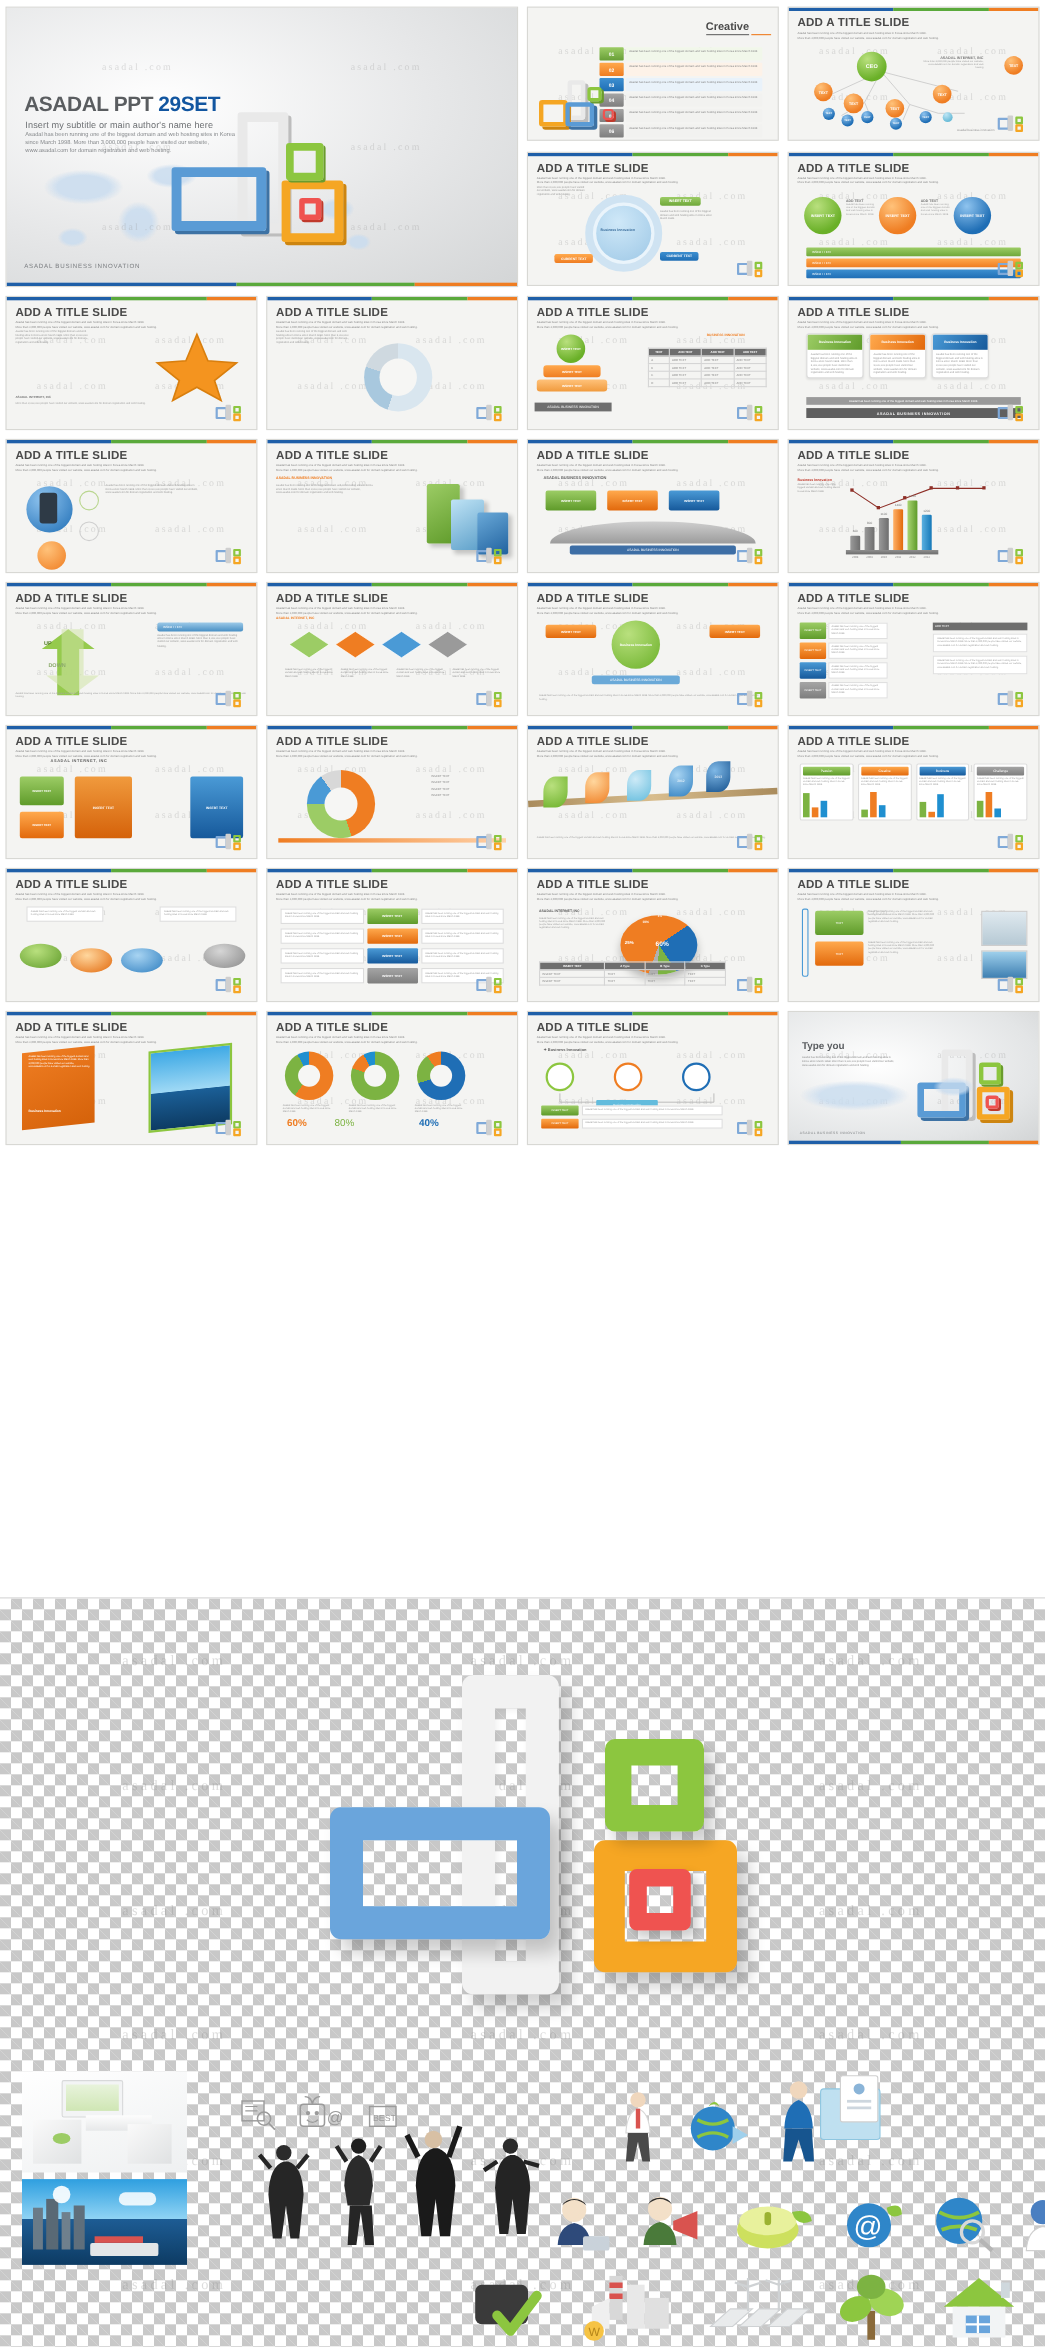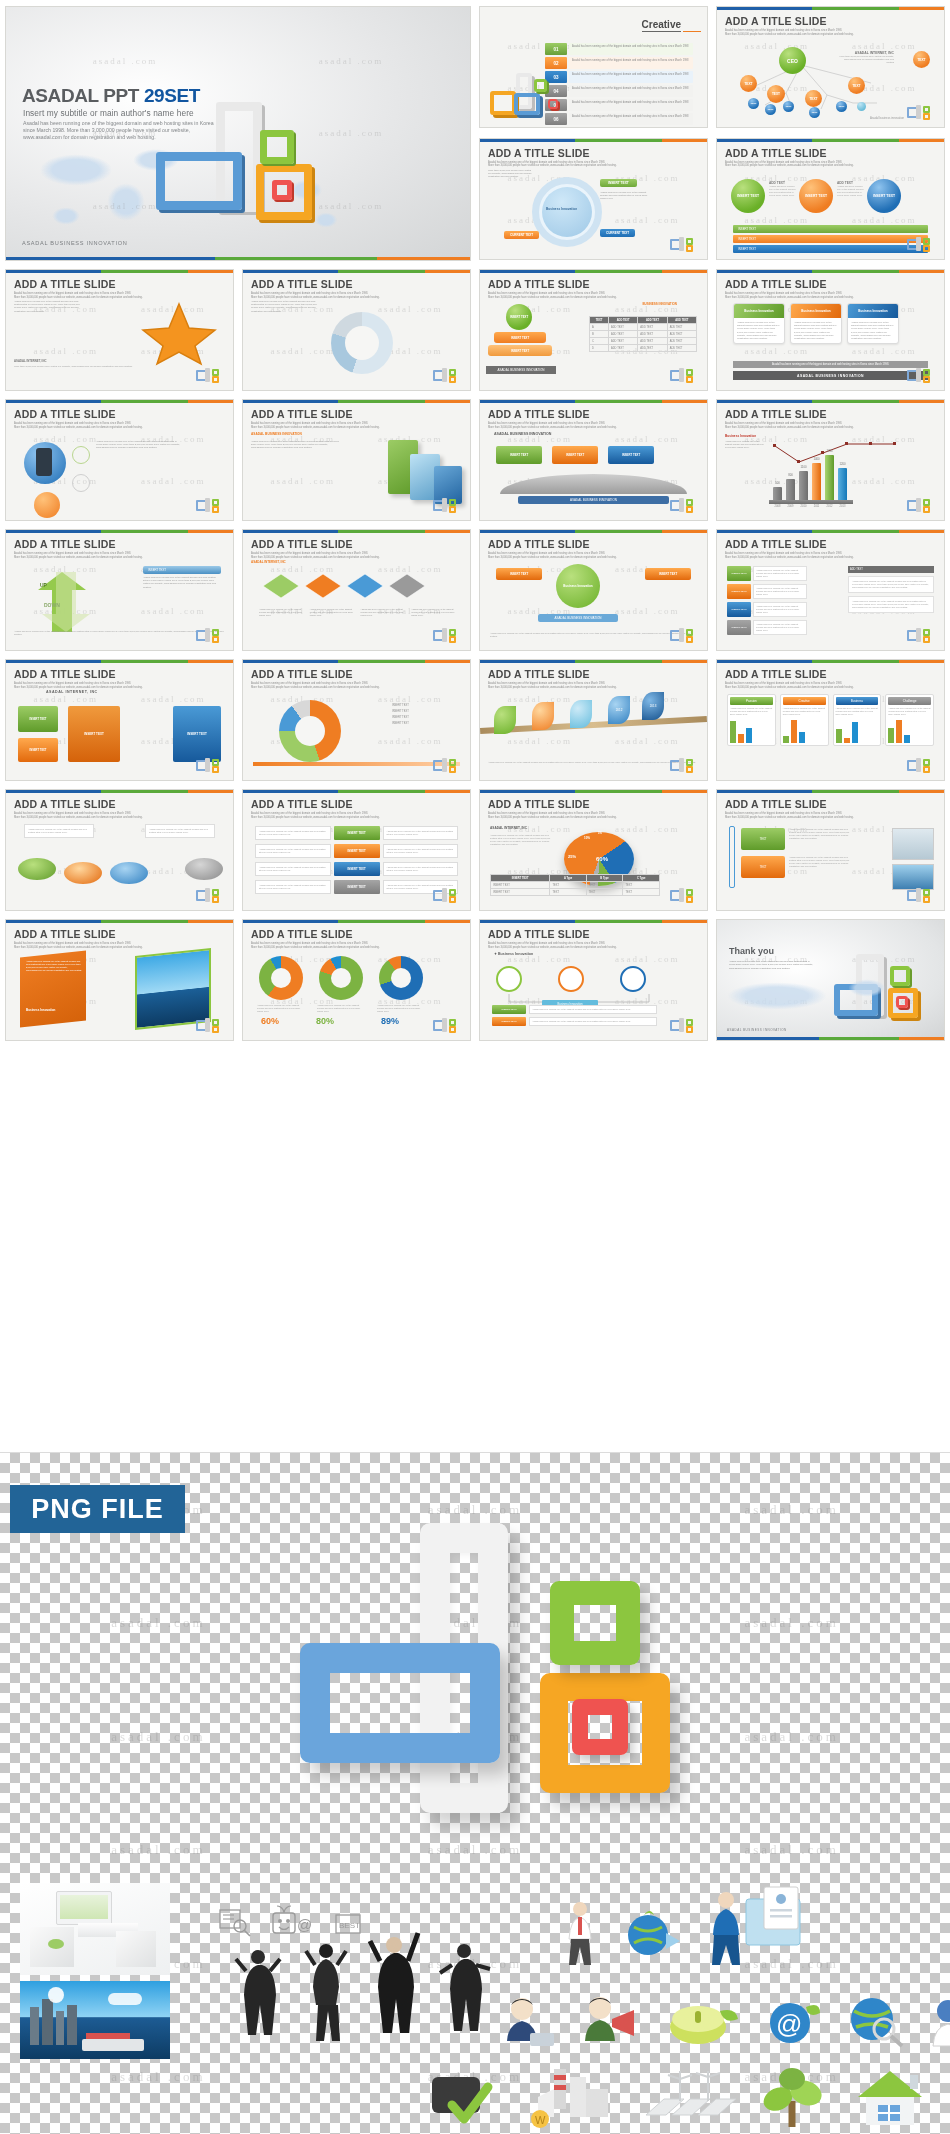--- a/index.html
+++ b/index.html
@@ -1233,26 +1233,26 @@
       </div>
 
     <div style="position:absolute;left:16px;top:36px;width:44px;height:44px;border-radius:50%;background:conic-gradient(#ef7d22 0 60%,#7cb342 60% 92%,#1f8fd0 92% 100%);"></div>
     <div style="position:absolute;left:28px;top:48px;width:20px;height:20px;border-radius:50%;background:#f6f6f4;"></div>
     <div style="position:absolute;left:14px;top:84px;width:48px;font-size:2.2px;line-height:3px;color:#a3a3a3;">Asadal has been running one of the biggest domain and web hosting sites in Korea since March 1998.</div>
     <div style="position:absolute;left:18px;bottom:14px;font-size:9px;font-weight:bold;color:#ef7d22;">60%</div>
 
     <div style="position:absolute;left:76px;top:36px;width:44px;height:44px;border-radius:50%;background:conic-gradient(#7cb342 0 80%,#ef7d22 80% 92%,#1f8fd0 92% 100%);"></div>
     <div style="position:absolute;left:88px;top:48px;width:20px;height:20px;border-radius:50%;background:#f6f6f4;"></div>
     <div style="position:absolute;left:74px;top:84px;width:48px;font-size:2.2px;line-height:3px;color:#a3a3a3;">Asadal has been running one of the biggest domain and web hosting sites in Korea since March 1998.</div>
-    <div style="position:absolute;left:73px;bottom:14px;font-size:9px;font-weight:bold;color:#7cb342;">80%</div>
+    <div style="position:absolute;left:61px;bottom:14px;font-size:9px;font-weight:normal;color:#7cb342;">80%</div>
 
     <div style="position:absolute;left:136px;top:36px;width:44px;height:44px;border-radius:50%;background:conic-gradient(#1f6eb5 0 70%,#7cb342 70% 90%,#ef7d22 90% 100%);"></div>
     <div style="position:absolute;left:148px;top:48px;width:20px;height:20px;border-radius:50%;background:#f6f6f4;"></div>
     <div style="position:absolute;left:134px;top:84px;width:48px;font-size:2.2px;line-height:3px;color:#a3a3a3;">Asadal has been running one of the biggest domain and web hosting sites in Korea since March 1998.</div>
-    <div style="position:absolute;left:138px;bottom:14px;font-size:9px;font-weight:bold;color:#1f6eb5;">89%</div>
+    <div style="position:absolute;left:138px;bottom:14px;font-size:9px;font-weight:bold;color:#1f6eb5;">40%</div>
     <div class="blogo">
         <i class="c1"></i>
         <i class="c2"></i>
         <i class="c3"></i>
         <i class="c4"></i>
       </div>
   </div>
 
   <div class="slide">
     <div class="topbar">
@@ -1300,21 +1300,21 @@
       </div>
   </div>
 
   <div class="slide" style="background:radial-gradient(ellipse at 35% 40%,#ffffff,#e3e5e6 70%,#d1d3d4);">
     <div class="wm">
         <b>asadal .com</b>
         <b>asadal .com</b>
         <b>asadal .com</b>
         <b>asadal .com</b>
       </div>
-    <div style="position:absolute;left:12px;top:26px;font-size:9px;font-weight:bold;color:#5a5d60;">Thank you</div>
+    <div style="position:absolute;left:12px;top:26px;font-size:9px;font-weight:bold;color:#5a5d60;">Type you</div>
     <div style="position:absolute;left:12px;top:40px;width:86px;font-size:2.4px;line-height:3.4px;color:#8d8d8d;">Asadal has been running one of the biggest domain and web hosting sites in Korea since March 1998. More than 3,000,000 people have visited our website, www.asadal.com for domain registration and web hosting.</div>
     <div class="cubes" style="right:10px;top:34px;width:100px;height:80px;">
       <div class="cube white" style="left:22px;top:0;width:28px;height:62px;border-width:6px;"></div>
       <div class="cube blue" style="left:0;top:30px;width:44px;height:32px;border-width:6px;"></div>
       <div class="cube orange" style="left:54px;top:34px;width:30px;height:30px;border-width:5px;"></div>
       <div class="cube green" style="left:56px;top:12px;width:20px;height:20px;border-width:4px;"></div>
       <div class="cube red" style="left:62px;top:42px;width:12px;height:12px;border-width:3px;"></div>
     </div>
     <div style="position:absolute;left:0;bottom:16px;width:100%;height:52px;background:radial-gradient(ellipse 80px 22px at 60px 24px,#c9dcef 40%,transparent 62%),radial-gradient(ellipse 30px 14px at 150px 16px,#c9dcef 40%,transparent 62%);opacity:.8;"></div>
     <div style="position:absolute;left:10px;bottom:8px;font-size:3px;color:#7b7e81;letter-spacing:.5px;">ASADAL BUSINESS INNOVATION</div>
@@ -1342,23 +1342,20 @@
       <b>asadal .com</b>
       <b>asadal .com</b>
     <b>asadal .com</b>
       <b>asadal .com</b>
       <b>asadal .com</b>
     <b>asadal .com</b>
       <b>asadal .com</b>
       <b>asadal .com</b>
   </div>
 
-  <div class="pngbadge">
-    <span>PNG FILE</span>
-  </div>
 
   <div class="heroart">
     <div style="position:absolute;left:120px;top:0;width:88px;height:290px;border:30px solid #f2f2f2;border-radius:10px;box-shadow:10px 12px 16px rgba(0,0,0,.18), inset 2px 2px 6px rgba(0,0,0,.06);"></div>
     <div style="position:absolute;left:0;top:120px;width:200px;height:120px;border:30px solid #6aa5dc;border-radius:10px;box-shadow:10px 12px 16px rgba(0,0,0,.2);"></div>
     <div style="position:absolute;left:240px;top:150px;width:130px;height:120px;border:28px solid #f6a623;border-radius:10px;box-shadow:10px 12px 16px rgba(0,0,0,.2);"></div>
     <div style="position:absolute;left:250px;top:58px;width:90px;height:84px;border:24px solid #8cc63f;border-radius:9px;box-shadow:8px 10px 14px rgba(0,0,0,.2);"></div>
     <div style="position:absolute;left:272px;top:176px;width:56px;height:56px;border:16px solid #ef5350;border-radius:7px;box-shadow:5px 6px 10px rgba(0,0,0,.2);"></div>
   </div>
 
   <div class="thumbwrap">

